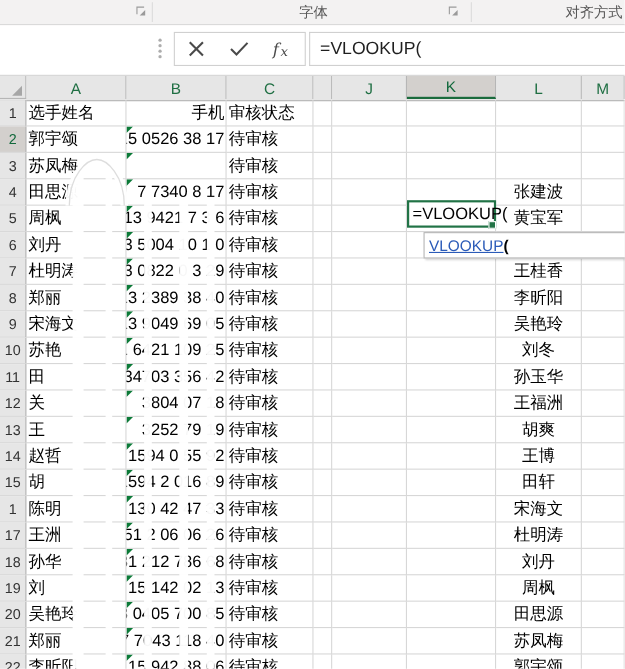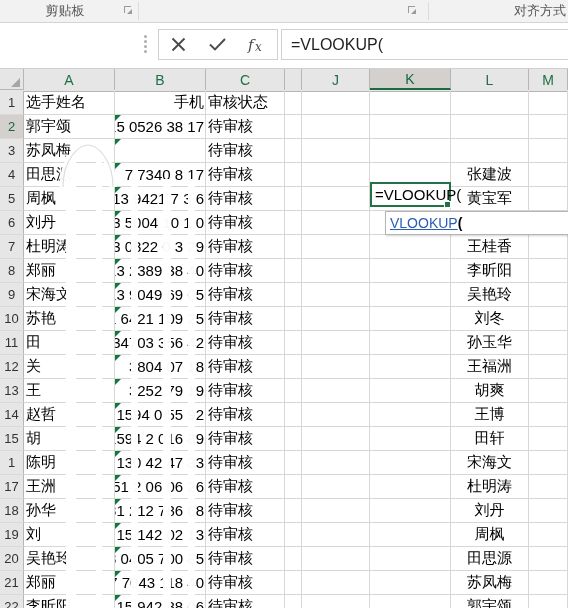--- a/index.html
+++ b/index.html
@@ -141,31 +141,31 @@
     padding:0 4px;font-size:14px;color:#000;white-space:nowrap;
     overflow:hidden;
   }
   .tooltip .fn{color:#2b5bb8;text-decoration:underline;}
   .tooltip .arg{font-weight:bold;color:#000;}
 </style>
 </head>
 <body>
 
 <div class="ribbon-strip">
-  <div class="rb-group" style="left:0px;width:130px;">
-    <span>剪贴板</span>
-  </div>
   <div class="rb-launcher" style="left:123px;">
     <svg width="11" height="11" viewBox="0 0 11 11" aria-hidden="true">
       <path d="M1 1 H8 V2 H2 V8 H1 Z" fill="#9a9a9a"></path>
       <path d="M9 4 L9 9 L4 9 Z" fill="#9a9a9a"></path>
     </svg>
   </div>
   <div class="rb-sep" style="left:138px;"></div>
 
+  <div class="rb-group" style="left:145px;width:280px;">
+    <span>字体</span>
+  </div>
   <div class="rb-launcher" style="left:407px;">
     <svg width="11" height="11" viewBox="0 0 11 11" aria-hidden="true">
       <path d="M1 1 H8 V2 H2 V8 H1 Z" fill="#9a9a9a"></path>
       <path d="M9 4 L9 9 L4 9 Z" fill="#9a9a9a"></path>
     </svg>
   </div>
   <div class="rb-sep" style="left:428px;"></div>
 
   <div class="rb-group" style="left:495px;width:90px;">
     <span>对齐方式</span>

